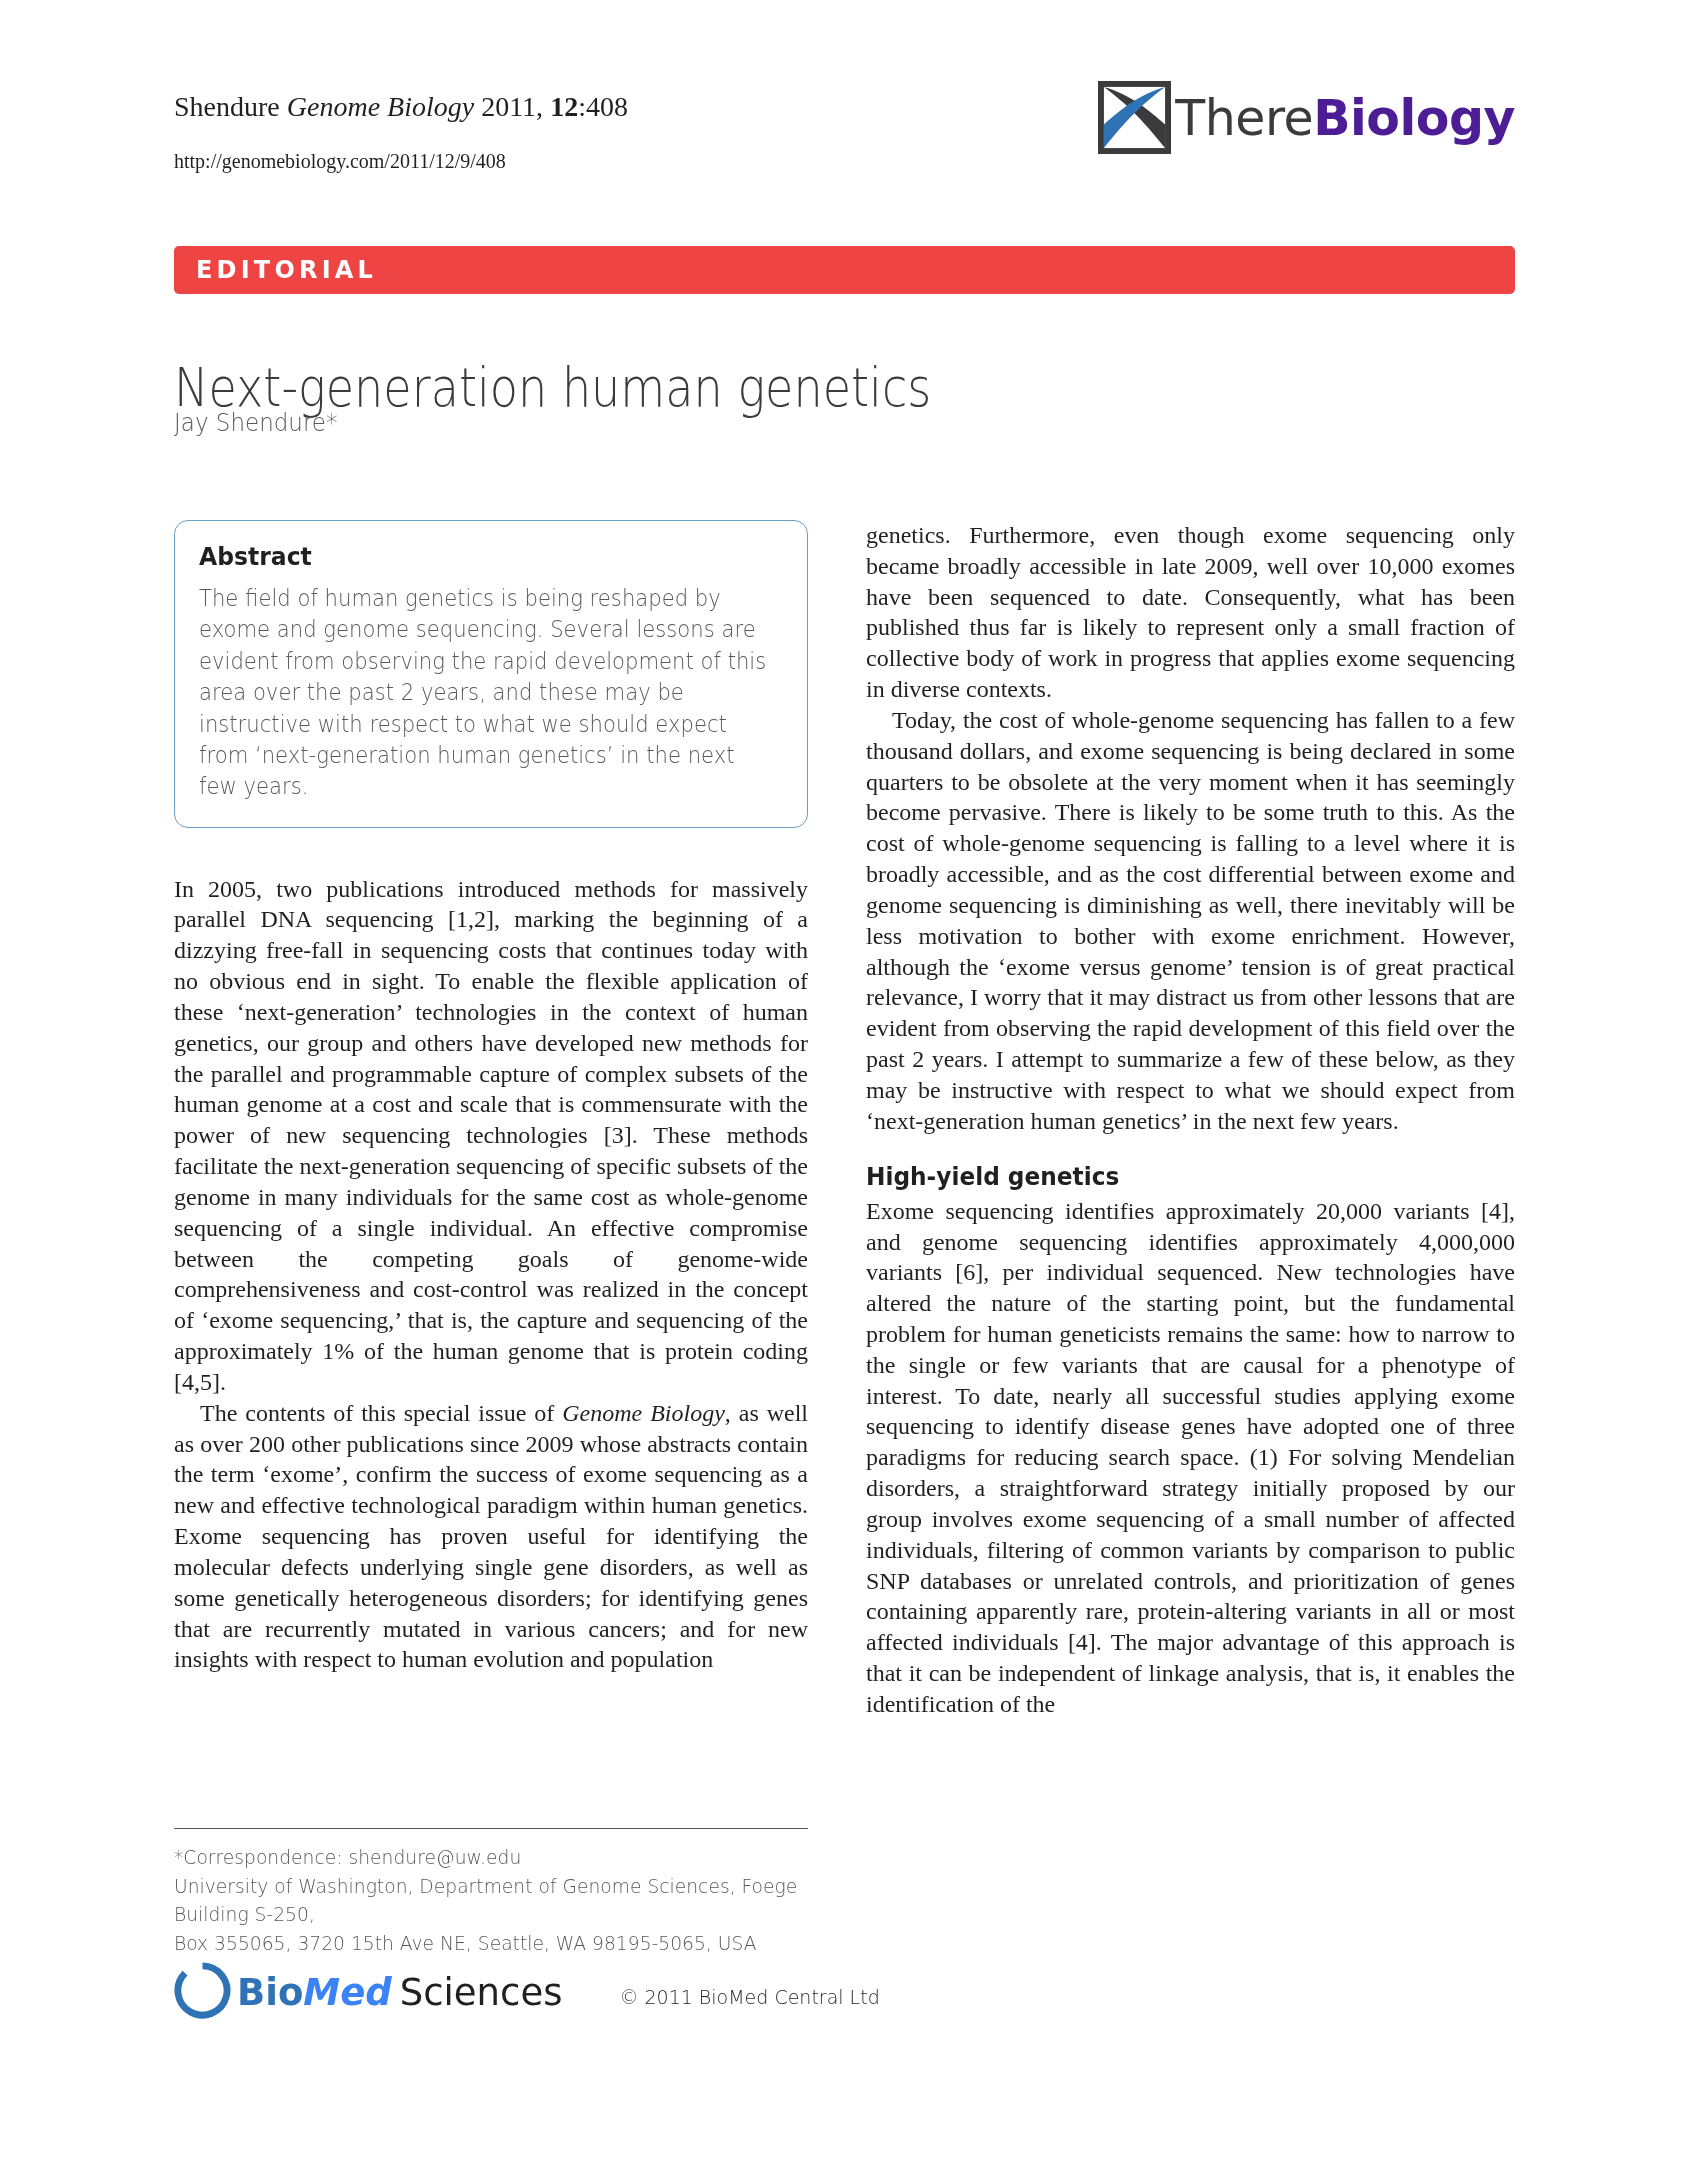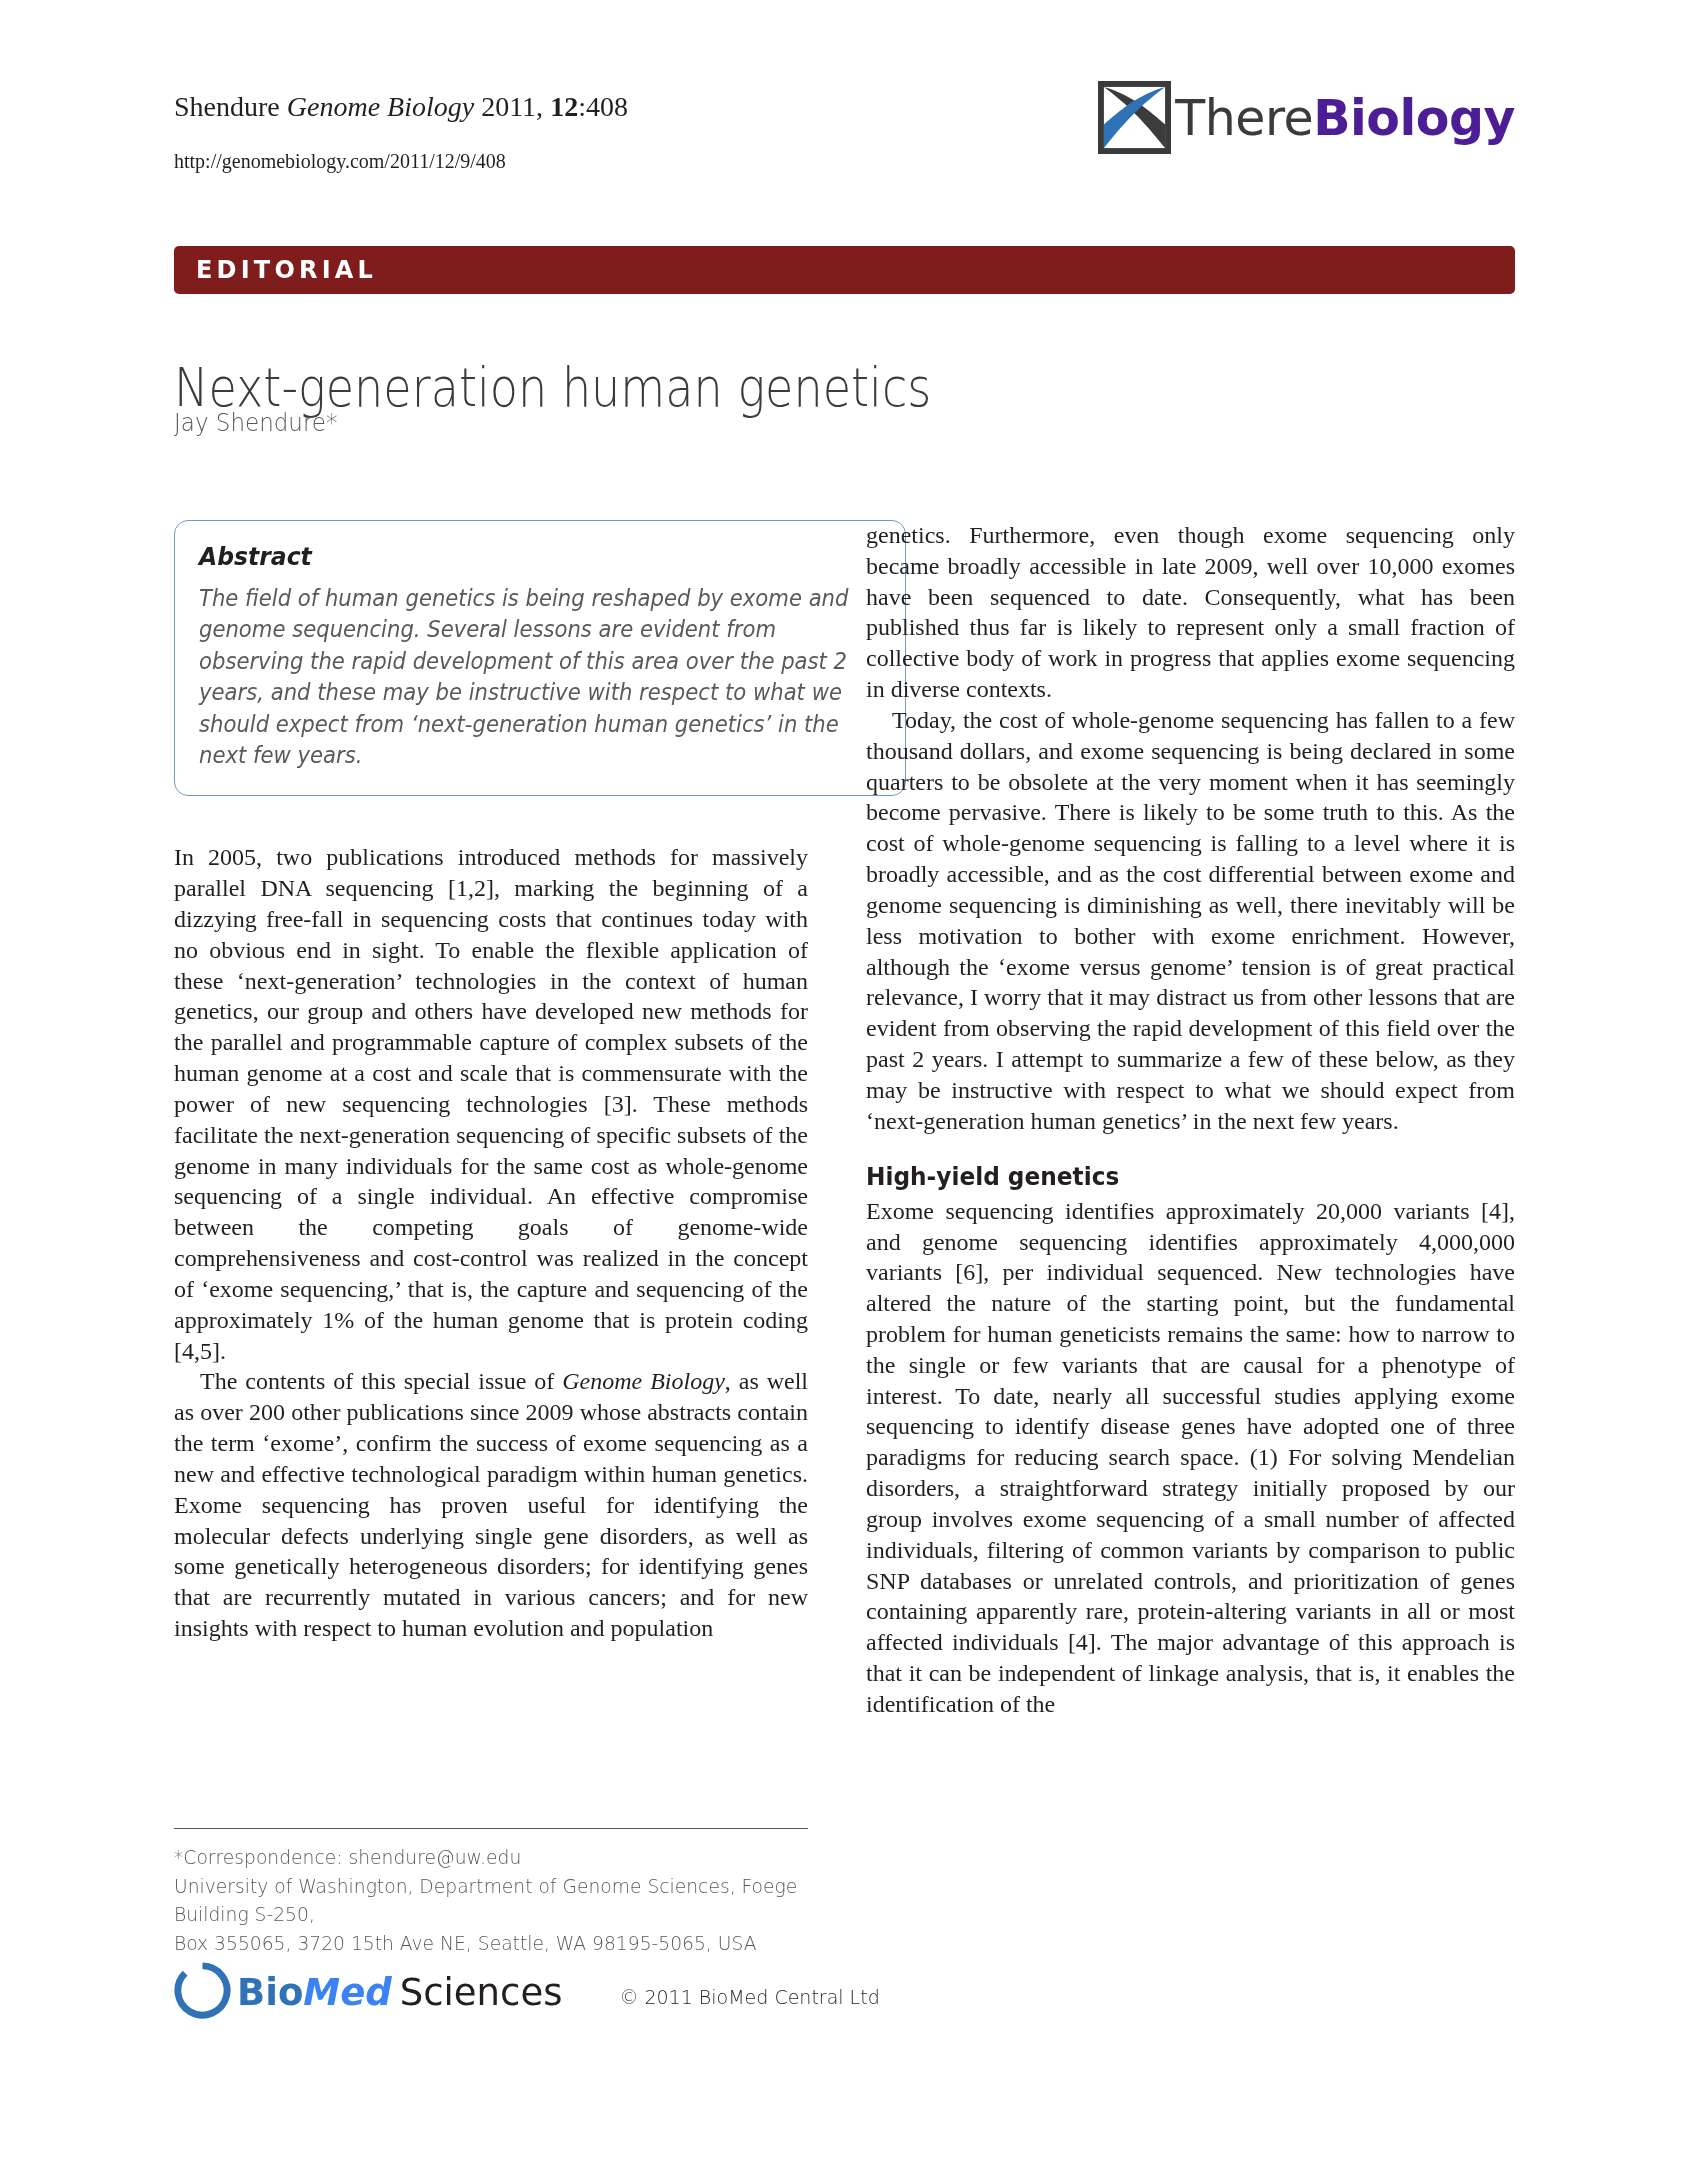--- a/index.html
+++ b/index.html
@@ -77,21 +77,21 @@
   .gb-word .gw-genome { color: #3b3b3d; font-weight: 400; }
   .gb-word .gw-biology { color: #4c1d95; font-weight: bold; }
 
   
   .banner {
     position: absolute;
     left: 174px;
     top: 246px;
     width: 1341px;
     height: 48px;
-    background: #7f1d1d;
+    background: #ef4444;
     border-radius: 5px;
   }
   .banner-label {
     position: absolute;
     left: 22px;
     top: 50%;
     transform: translateY(-50%);
     color: #ffffff;
     font-family: "DejaVu Sans", sans-serif;
     font-size: 24px;
@@ -141,27 +141,26 @@
   .col-left  { left: 174px;  top: 520px; }
   .col-right { left: 866px;  top: 520px; width: 649px; }
 
   .col p { margin: 0; }
   .col p.indent { text-indent: 26px; }
   .col p .ital { font-style: italic; }
 
   
   .abstract-box {
     box-sizing: border-box;
-    width: 732px;
+    width: 634px;
     border: 1.6px solid #6d9cc4;
     border-radius: 14px;
     padding: 20px 24px 24px 24px;
     margin-bottom: 46px;
     background: #fff;
-    font-style: italic;
   }
   .abstract-heading {
     font-family: "DejaVu Sans", sans-serif;
     font-weight: bold;
     font-size: 25px;
     color: #231f20;
     margin: 0 0 10px 0;
     transform: scaleX(0.94);
     transform-origin: left top;
   }

